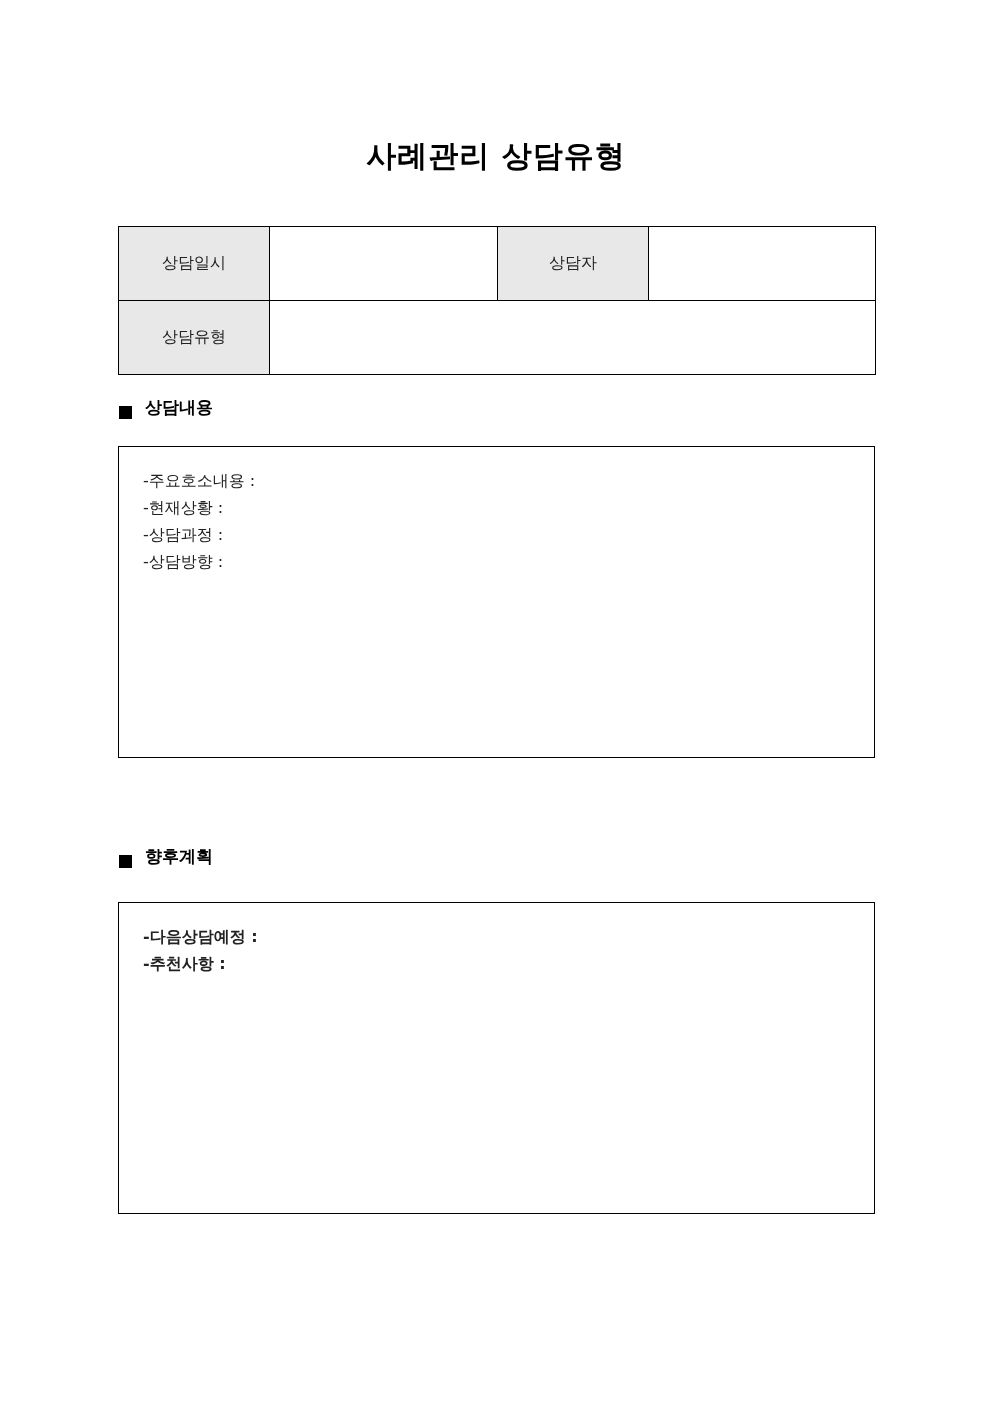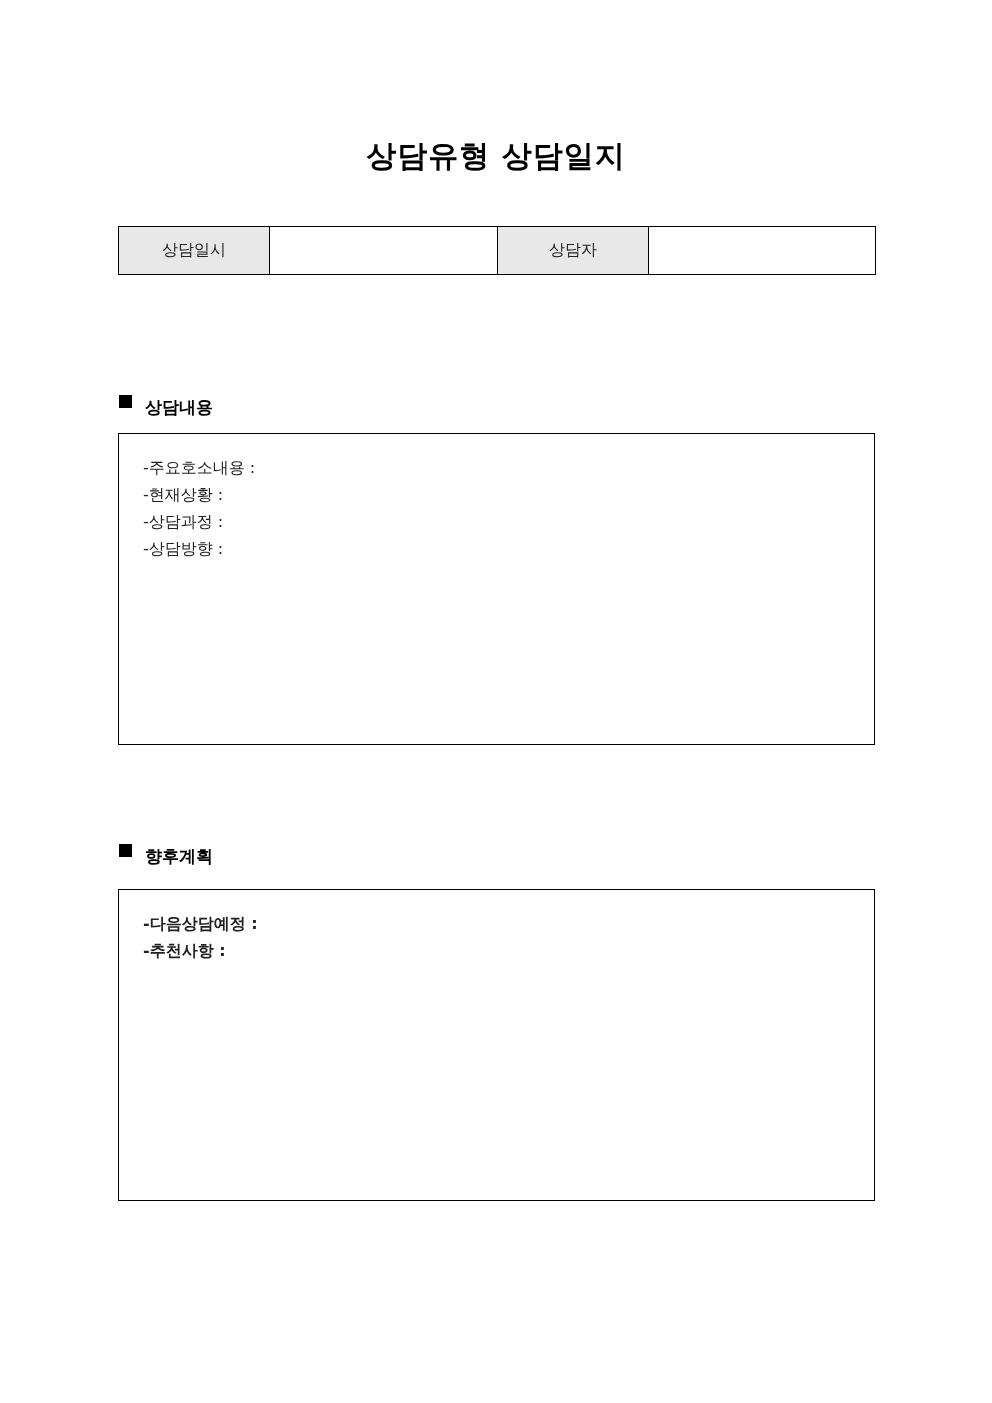--- a/index.html
+++ b/index.html
@@ -9,55 +9,59 @@
     }
     .title {
       position: absolute; left: 0; top: 136px; width: 992px; text-align: center;
       font-size: 30px; font-weight: bold; letter-spacing: 1px; line-height: 40px;
     }
     table.info {
       position: absolute; left: 118px; top: 226px; width: 757px;
       border-collapse: collapse; table-layout: fixed;
     }
     table.info td {
-      border: 1.5px solid #000; height: 41px; padding: 3px;
+      border: 1.5px solid #000; height: 41px; padding: 16px;
       font-size: 16px; text-align: center; vertical-align: middle; color: #222;
     }
     table.info td.label { background: #e8e8e8; }
     .section-title {
       position: absolute; left: 119px; font-size: 17px; font-weight: bold;
-      line-height: 24px; display: flex; align-items: flex-start;
+      line-height: 24px; display: flex; align-items: flex-end;
     }
     .square {
       display: inline-block; width: 13px; height: 13px; background: #000; margin-right: 13px;
     }
     .box {
-      position: absolute; left: 118px; width: 755px; border: 1.5px solid #000; background: #fff;
+      position: absolute; left: 118px; width: 755px; border: 1.5px solid #000; background: #fff; margin-top: 13px;
     }
     .box .lines { position: absolute; left: 24px; top: 20px; }
     .box .line { font-size: 16px; line-height: 27px; color: #222; white-space: pre; }
   </style>
 </head>
 <body>
 
-<div class="title">상담유형 상담일지</div>
+<div class="title">사례관리 상담유형</div>
 
 <table class="info">
   <colgroup>
     <col style="width:151px">
       <col style="width:228px">
       <col style="width:151px">
       <col style="width:227px">
   </colgroup>
   <tbody>
       <tr>
     <td class="label">상담일시</td>
     <td></td>
     <td class="label">상담자</td>
     <td></td>
+  </tr>
+  <tr>
+    <td class="label">상담유형</td>
+    <td colspan="3"></td>
   </tr>
 </tbody>
   </table>
 
 <div class="section-title" style="top:395px;">
   <span class="square"></span>
   <span>상담내용</span>
 </div>
 <div class="box" style="top:433px; height:310px;">
   <div class="lines">

